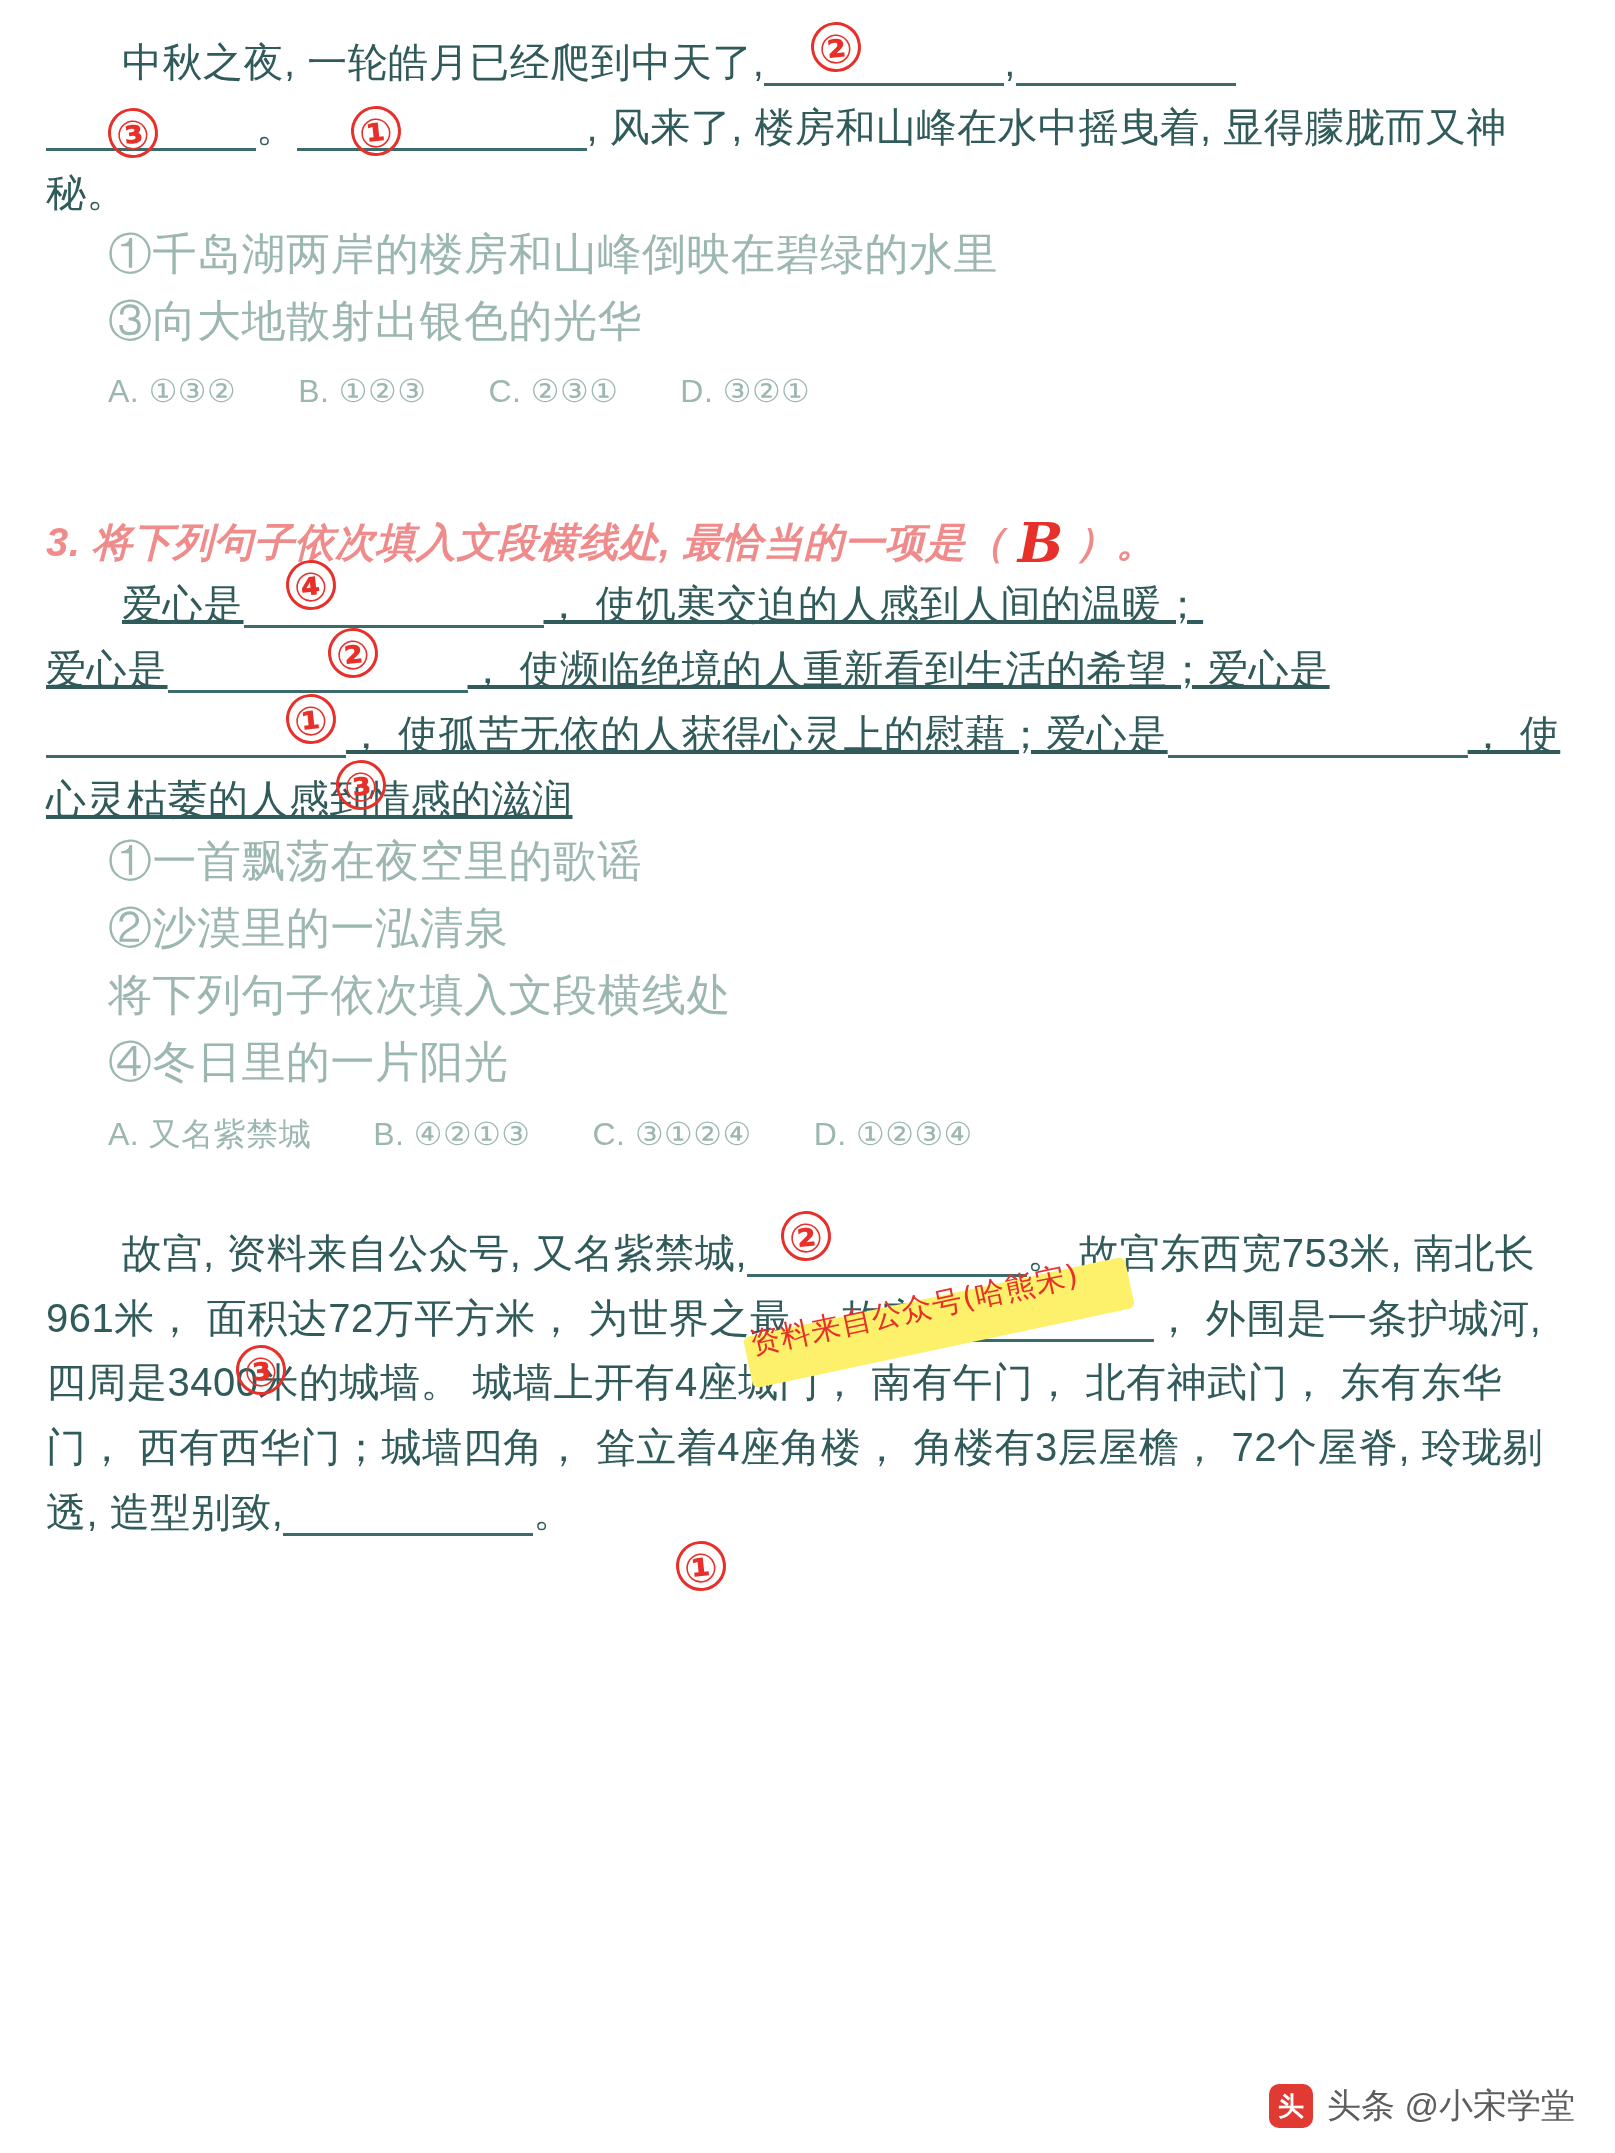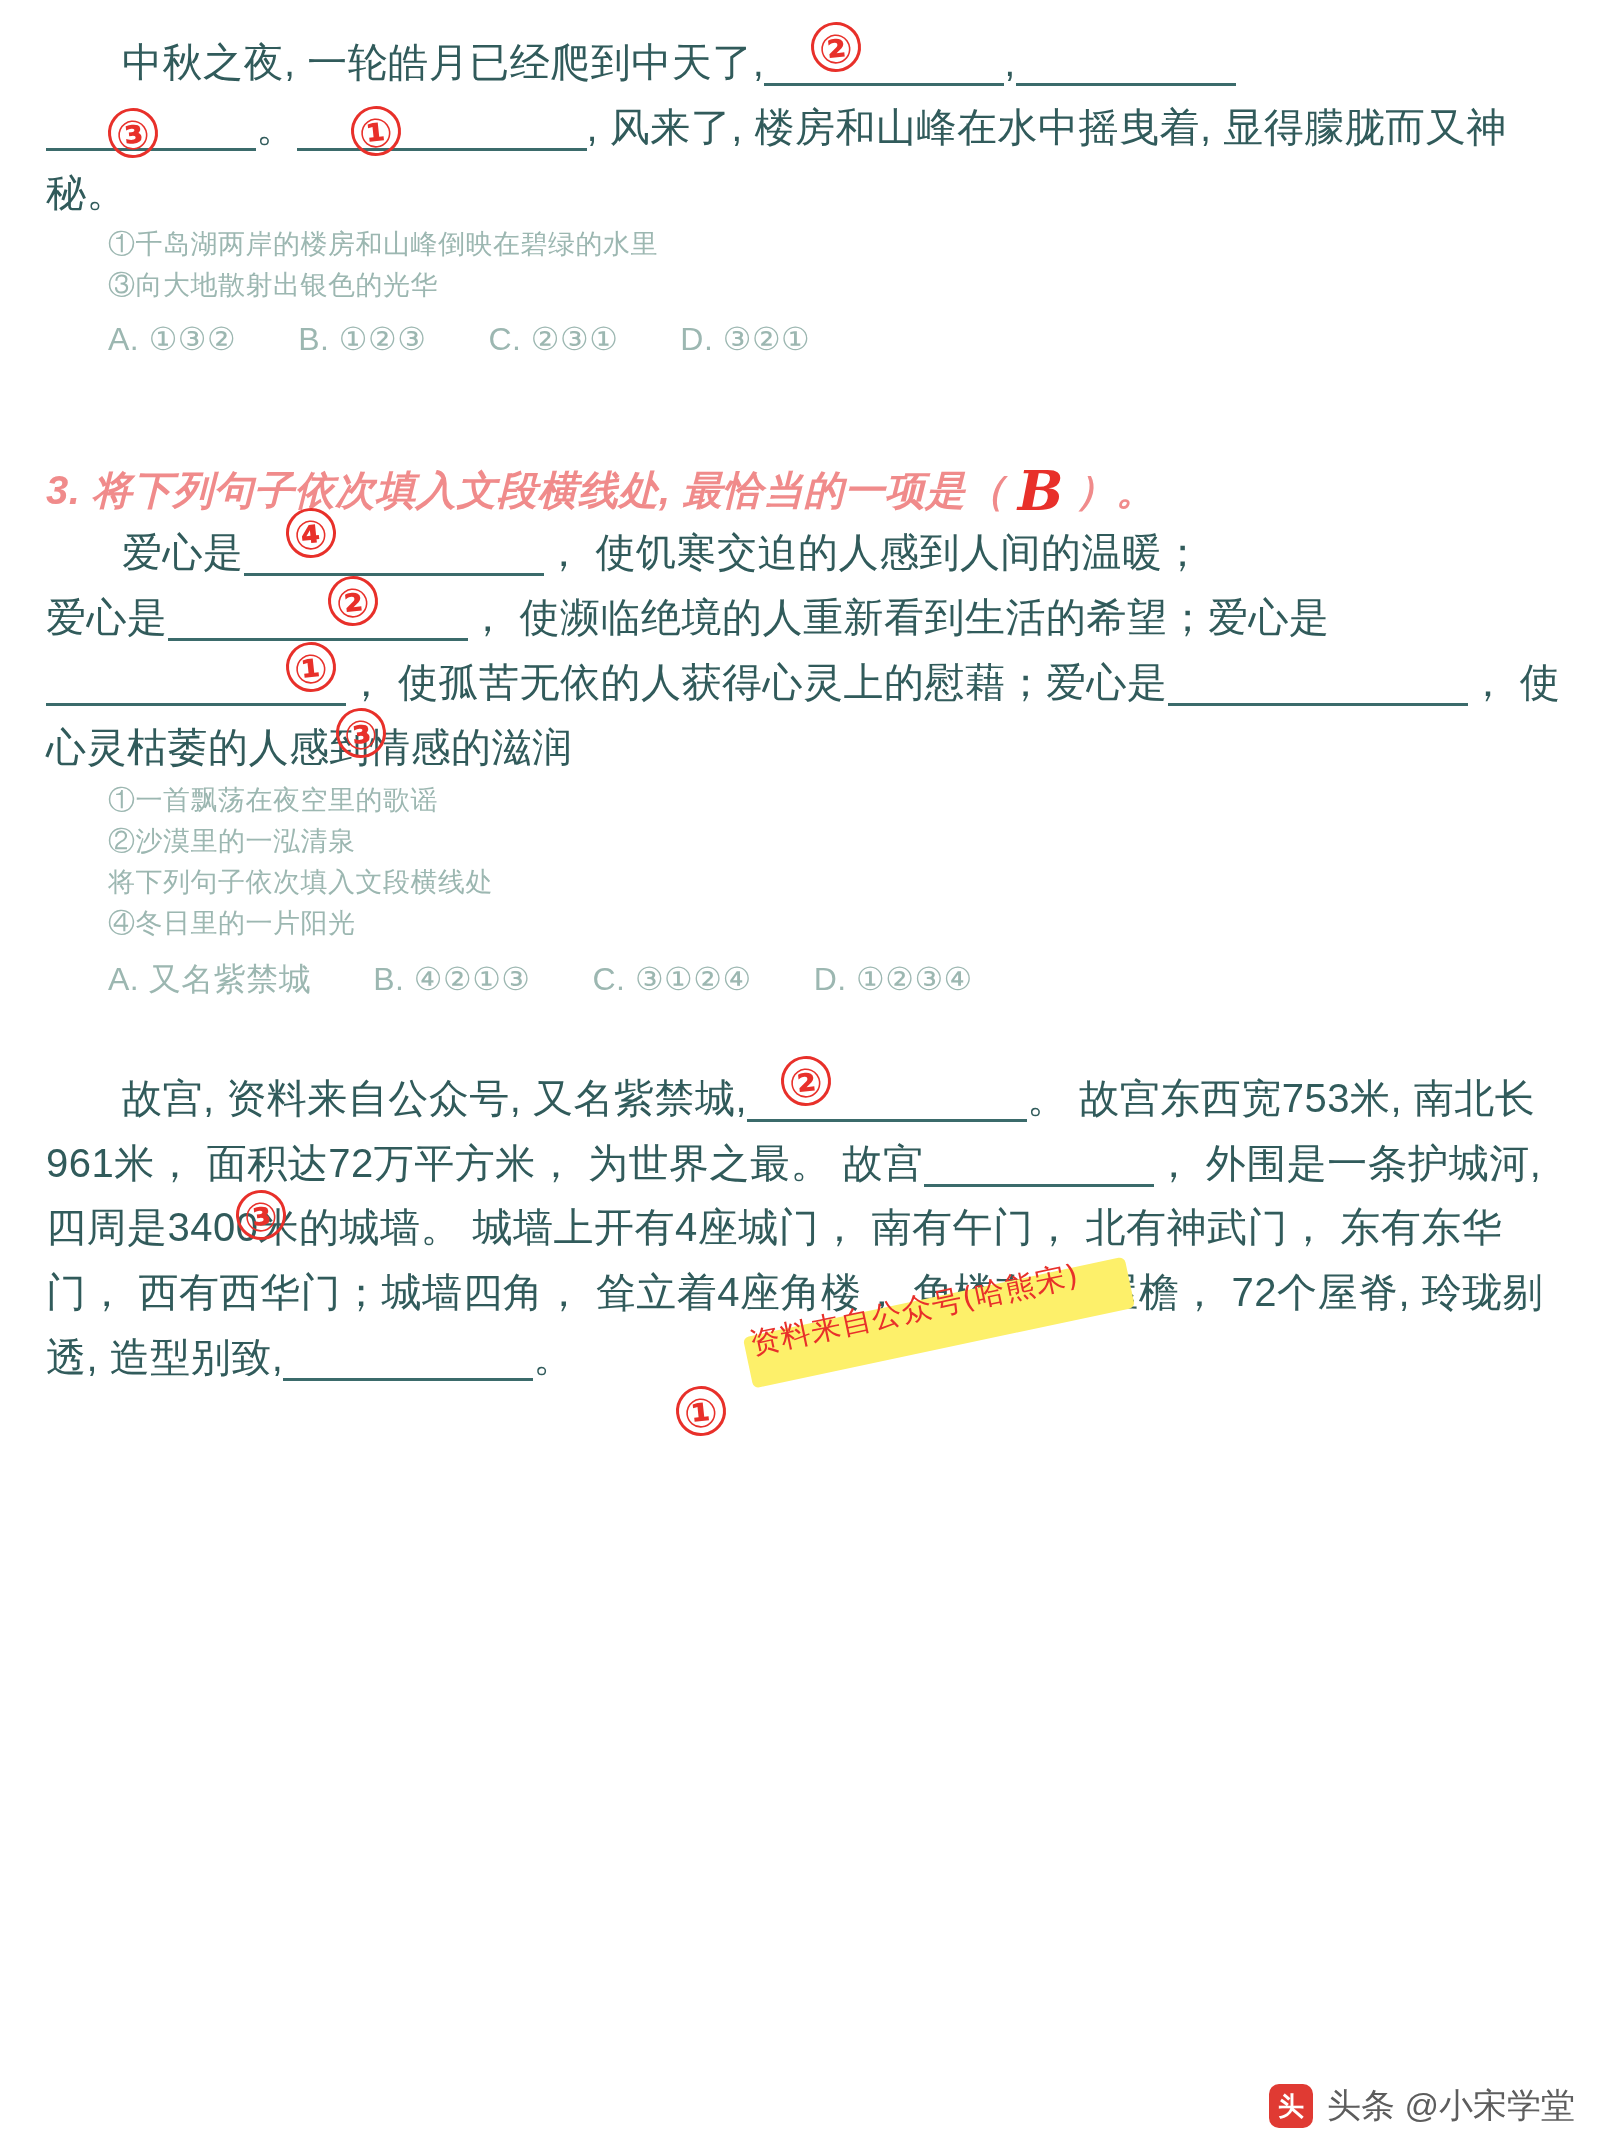--- a/index.html
+++ b/index.html
@@ -26,25 +26,26 @@
   
   .para {
     font-size: 40px;
     line-height: 1.62;
     color: #315b5b;
     letter-spacing: 0.5px;
   }
   .indent { display: inline-block; width: 1.9em; }
 
   .opt-line {
-    font-size: 27px;
+    font-size: 44px;
     line-height: 1.52;
     color: #9cb7b1;
     padding-left: 62px;
     letter-spacing: 0.5px;
+    font-family: Liberation Mono, monospace;
   }
   .choices {
     font-size: 32px;
     color: #9cb7b1;
     padding-left: 62px;
     margin-top: 14px;
     letter-spacing: 0.5px;
   }
   .choices span { display: inline-block; }
   .ch-gap { width: 62px; display: inline-block; }
@@ -176,21 +177,21 @@
   <div class="block-gap"></div>
 
   <div class="sec">
 
     <div class="qhead">
       <span>3. 将下列句子依次填入文段横线处, 最恰当的一项是（</span>
       <span class="redletter">B</span>
       <span>）。</span>
     </div>
 
-    <div class="para" style="position:relative;">
+    <div class="para" style="position:relative;text-decoration:underline;">
       <span class="indent"></span><span>爱心是</span><span class="blank" style="width:300px;"></span><span>， 使饥寒交迫的人感到人间的温暖；</span><br>
       <span>爱心是</span><span class="blank" style="width:300px;"></span><span>， 使濒临绝境的人重新看到生活的希望；爱心是</span><span class="blank" style="width:300px;"></span><span>， 使孤苦无依的人获得心灵上的慰藉；爱心是</span><span class="blank" style="width:300px;"></span><span>， 使心灵枯萎的人感到情感的滋润</span>
 
       <span class="redmark" style="left:240px; top:-12px;">④</span>
       <span class="redmark" style="left:282px; top:56px;">②</span>
       <span class="redmark" style="left:240px; top:122px;">①</span>
       <span class="redmark" style="left:290px; top:188px;">③</span>
     </div>
 
     <div class="opt-line">①一首飘荡在夜空里的歌谣</div>

